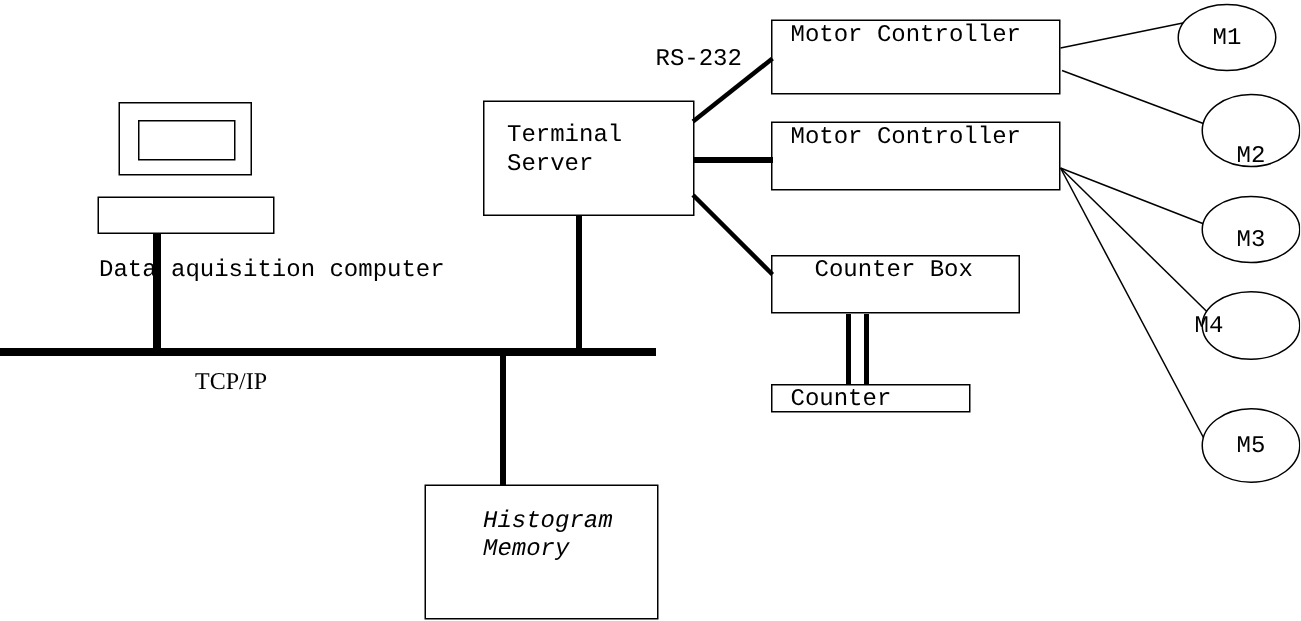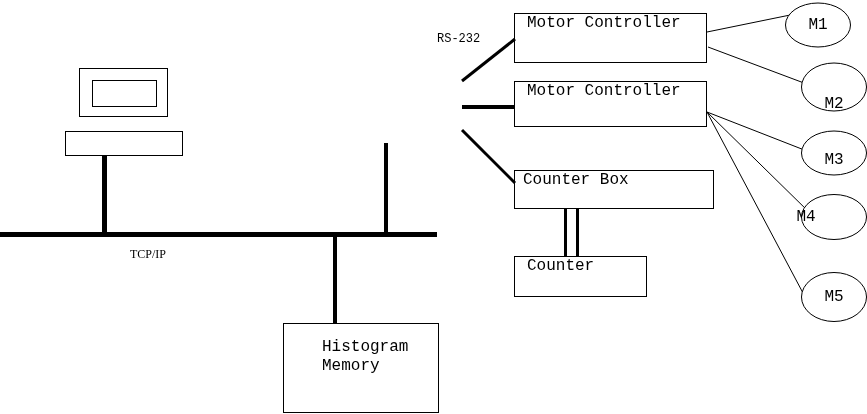--- a/index.html
+++ b/index.html
@@ -10,28 +10,28 @@
   .rect {
     position:absolute; border:1px solid #000; background:#fff; box-sizing:border-box;
   }
   .box {
     position:absolute; border:1px solid #000; background:#fff; box-sizing:border-box;
     font-size:16px; line-height:19px; color:#000;
   }
   .box .txt { white-space:pre-line; display:block; }
   .vcenter { display:flex; align-items:flex-start; }
   .label {
-    position:absolute; font-size:12px; line-height:19px; color:#000; white-space:nowrap;text-align:right;
+    position:absolute; font-size:16px; line-height:19px; color:#000; white-space:nowrap;text-align:right;
   }
   #terminal-server { left:322px; top:67px;  width:141px; height:77px; padding:13px 0 0 15px; }
   #motor-controller-1 { left:514px; top:13px;  width:193px; height:50px; padding-left:12px; }
   #motor-controller-2 { left:514px; top:81px;  width:193px; height:46px; padding-left:12px; }
-  #counter-box { left:514px; top:170px; width:200px; height:39px; padding-left:8px; }
-  #counter     { left:514px; top:256px; width:133px; height:41px; padding-left:12px; }
-  #histogram-memory { left:283px; top:323px; width:156px; height:90px; padding:14px 16px 0 38px; }
+  #counter-box { left:514px; top:170px; width:166px; height:39px; padding-left:28px; }
+  #counter     { left:514px; top:256px; width:133px; height:19px; padding-left:12px; }
+  #histogram-memory { left:283px; top:323px; width:156px; height:90px; padding:14px 16px 0 38px;font-style:italic; }
   #monitor-outer { left:79px; top:68px;  width:89px;  height:49px; }
   #monitor-inner { left:92px; top:80px;  width:65px;  height:27px; }
   #keyboard      { left:65px; top:131px; width:118px; height:25px; }
   #data-acq-label { left:66px;  top:171px; }
   #tcp-ip-label   { left:130px; top:245px;font-family:Liberation Serif, serif; }
   #rs-232-label   { left:437px; top:30px; }
   svg.overlay { position:absolute; left:0; top:0; pointer-events:none; }
   .motor-label {
     position:absolute; font-size:16px; line-height:16px; color:#000;
     transform:translate(-50%,-50%); white-space:nowrap;
@@ -39,23 +39,28 @@
 </style>
 </head>
 <body>
 
 <div class="stage">
 
   <div class="rect" id="monitor-outer"></div>
   <div class="rect" id="monitor-inner"></div>
   <div class="rect" id="keyboard"></div>
 
+  <div class="label" id="data-acq-label">Data aquisition computer</div>
   <div class="label" id="tcp-ip-label">TCP/IP</div>
   <div class="label" id="rs-232-label">RS-232</div>
 
+  <div class="box" id="terminal-server">
+    <span class="txt">Terminal
+Server</span>
+  </div>
   <div class="box vcenter" id="motor-controller-1">
     <span class="txt">Motor Controller</span>
   </div>
   <div class="box vcenter" id="motor-controller-2">
     <span class="txt">Motor Controller</span>
   </div>
   <div class="box vcenter" id="counter-box">
     <span class="txt">Counter Box</span>
   </div>
   <div class="box vcenter" id="counter">

